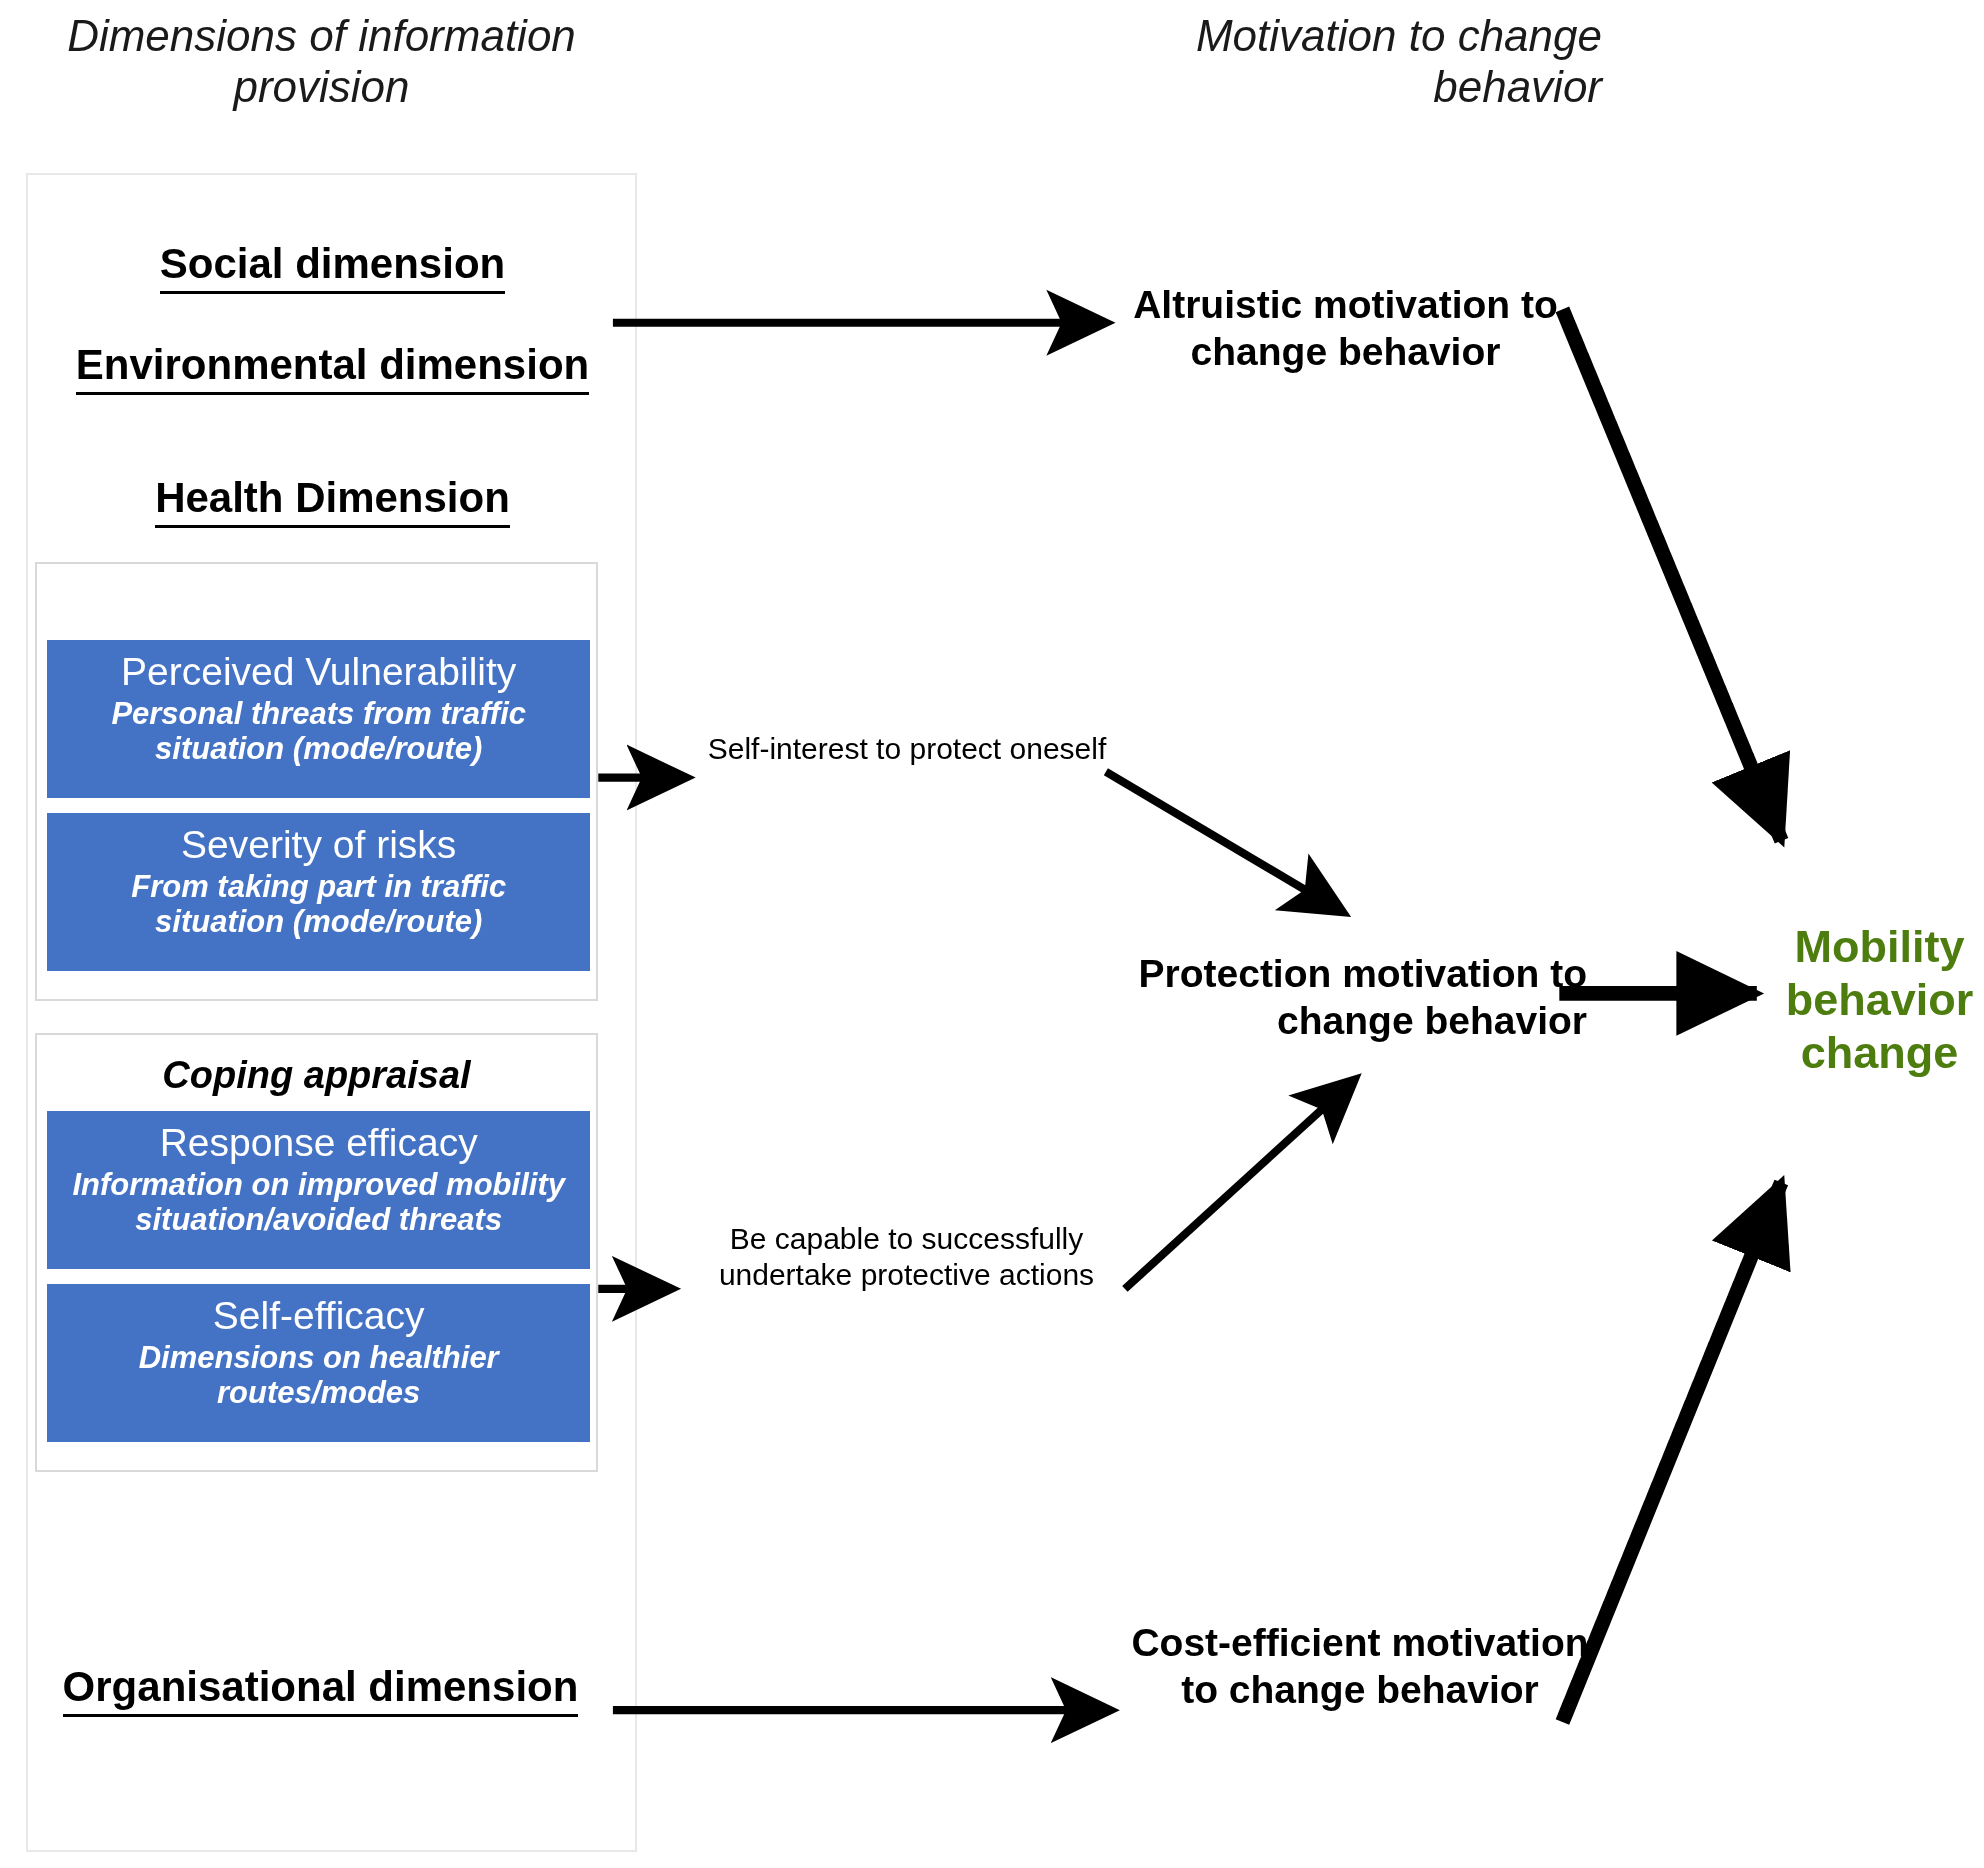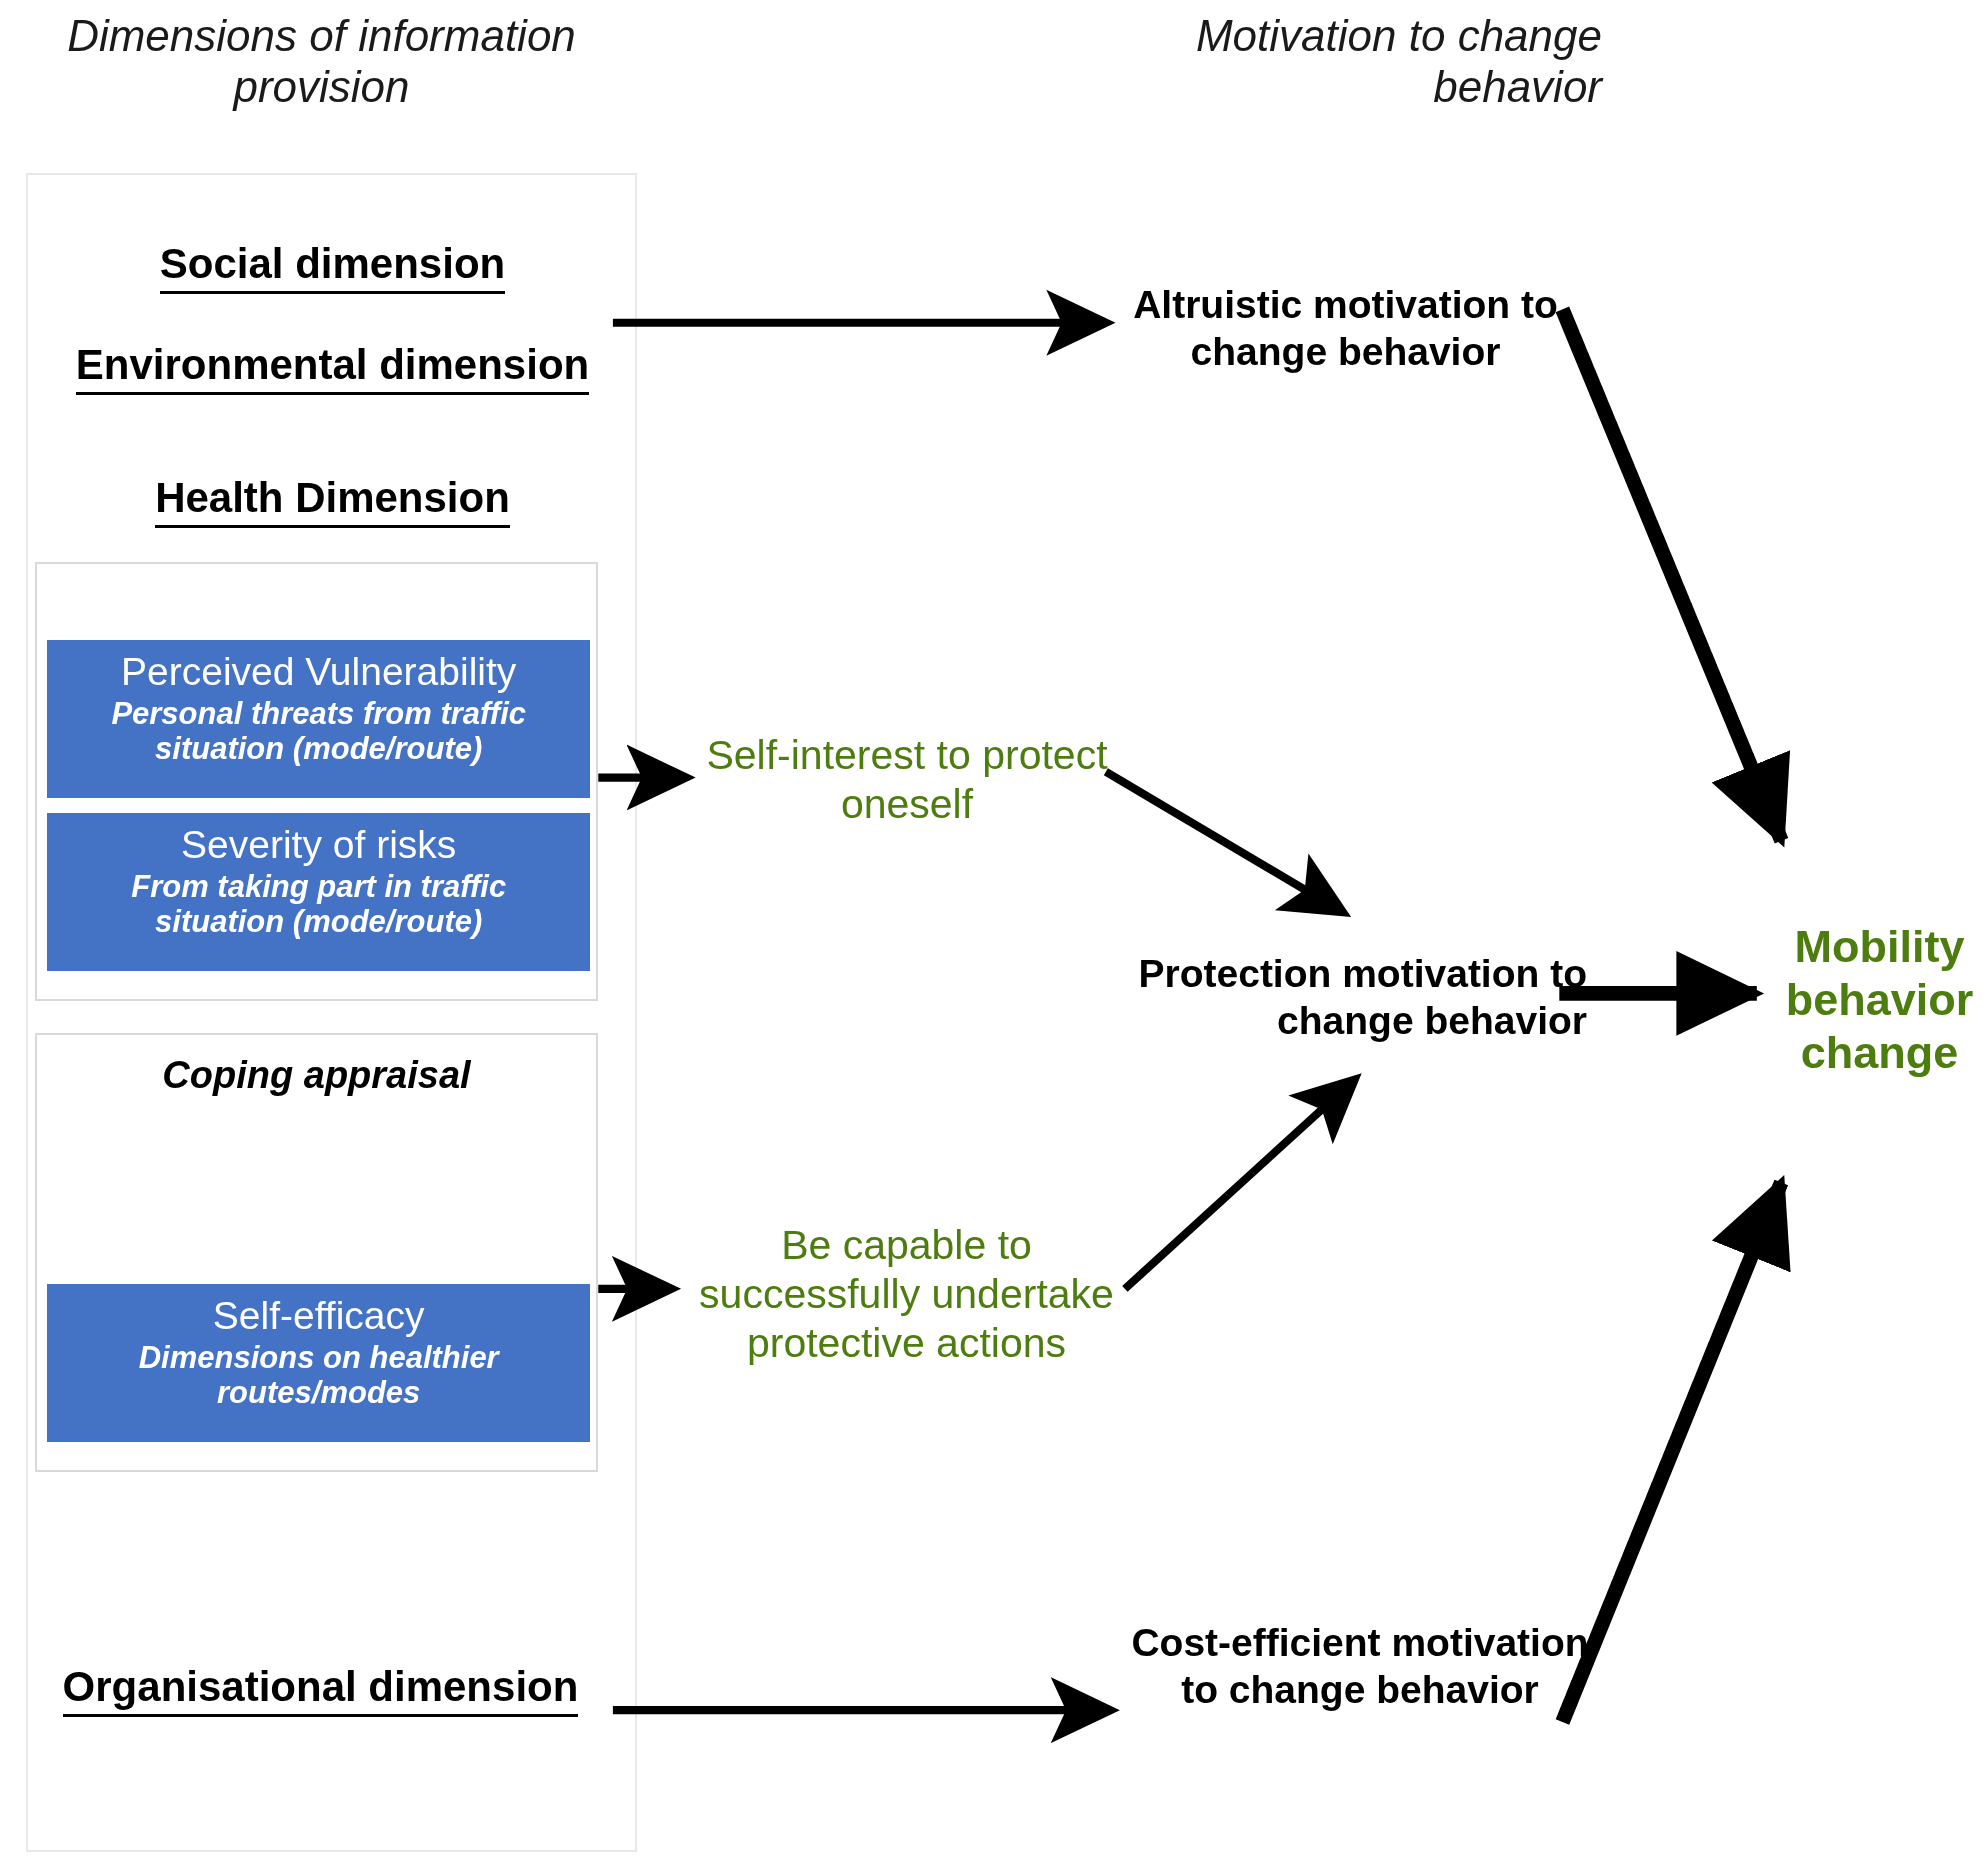--- a/index.html
+++ b/index.html
@@ -104,24 +104,24 @@
     line-height: 1.14;
     margin: 0;
   }
   #box-vulnerability { top: 76px;  height: 158px; }
   #box-severity      { top: 249px;  height: 158px; }
   #box-response      { top: 76px;  height: 158px; }
   #box-selfefficacy  { top: 249px;  height: 158px; }
 
   
   .mediator {
-    font-size: 41px;
+    font-size: 30px;
     line-height: 1.2;
     text-align: center;
-    color: #4d7c0f;
+    color: #000000;
     font-weight: normal;
   }
   #med-self-interest { left: 702px; top: 731px; width: 410px; }
   #med-be-capable    { left: 680px; top: 1221px; width: 453px; }
 
   
   .motivation {
     font-size: 39px;
     line-height: 1.2;
     text-align: center;
@@ -191,20 +191,24 @@
     <div class="blue-box" id="box-severity">
       <div class="blue-title">Severity of risks</div>
       <div class="blue-sub">From taking part in traffic situation (mode/route)</div>
     </div>
   </div>
 
   <div class="abs appraisal-box" id="coping-box">
 
     <div class="appraisal-title">Coping appraisal</div>
 
+    <div class="blue-box" id="box-response">
+      <div class="blue-title">Response efficacy</div>
+      <div class="blue-sub">Information on improved mobility situation/avoided threats</div>
+    </div>
 
     <div class="blue-box" id="box-selfefficacy">
       <div class="blue-title">Self-efficacy</div>
       <div class="blue-sub">Dimensions on healthier routes/modes</div>
     </div>
   </div>
 
   <div class="abs mediator" id="med-self-interest">Self-interest to protect oneself</div>
 
   <div class="abs mediator" id="med-be-capable">Be capable to successfully undertake protective actions</div>

